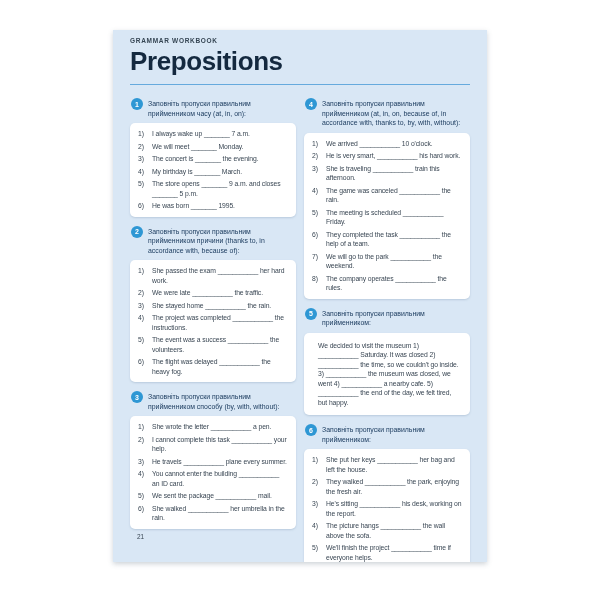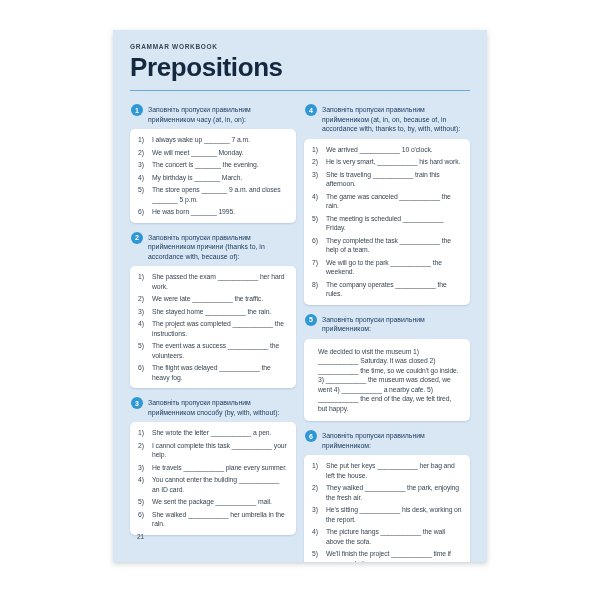--- a/index.html
+++ b/index.html
@@ -3,21 +3,21 @@
 <meta charset="utf-8">
 <style>
   * { margin:0; padding:0; box-sizing:border-box; }
   html,body { width:600px; height:600px; background:#ffffff; font-family:"Liberation Sans", sans-serif; }
   .canvas { position:relative; width:600px; height:600px; background:#ffffff; overflow:hidden; }
   .page {
     position:absolute; left:113px; top:30px; width:374px; height:532px;
     background:#d9e7f5; box-shadow:0 2px 5px rgba(60,80,100,0.25);
     overflow:hidden;
   }
-  .page-inner { padding:13px 17px; position:relative; height:100%; }
+  .page-inner { padding:7px 17px; position:relative; height:100%; }
   .eyebrow {
     font-size:6.5px; letter-spacing:0.7px; color:#35455306; color:#35познач;
   }
   .eyebrow {
     font-size:6.5px; letter-spacing:0.7px; color:#354553; font-weight:bold;
   }
   .title {
     font-size:26px; font-weight:bold; color:#14293f; letter-spacing:-0.4px;
     margin-top:3px; margin-bottom:9px; line-height:28px;
   }

